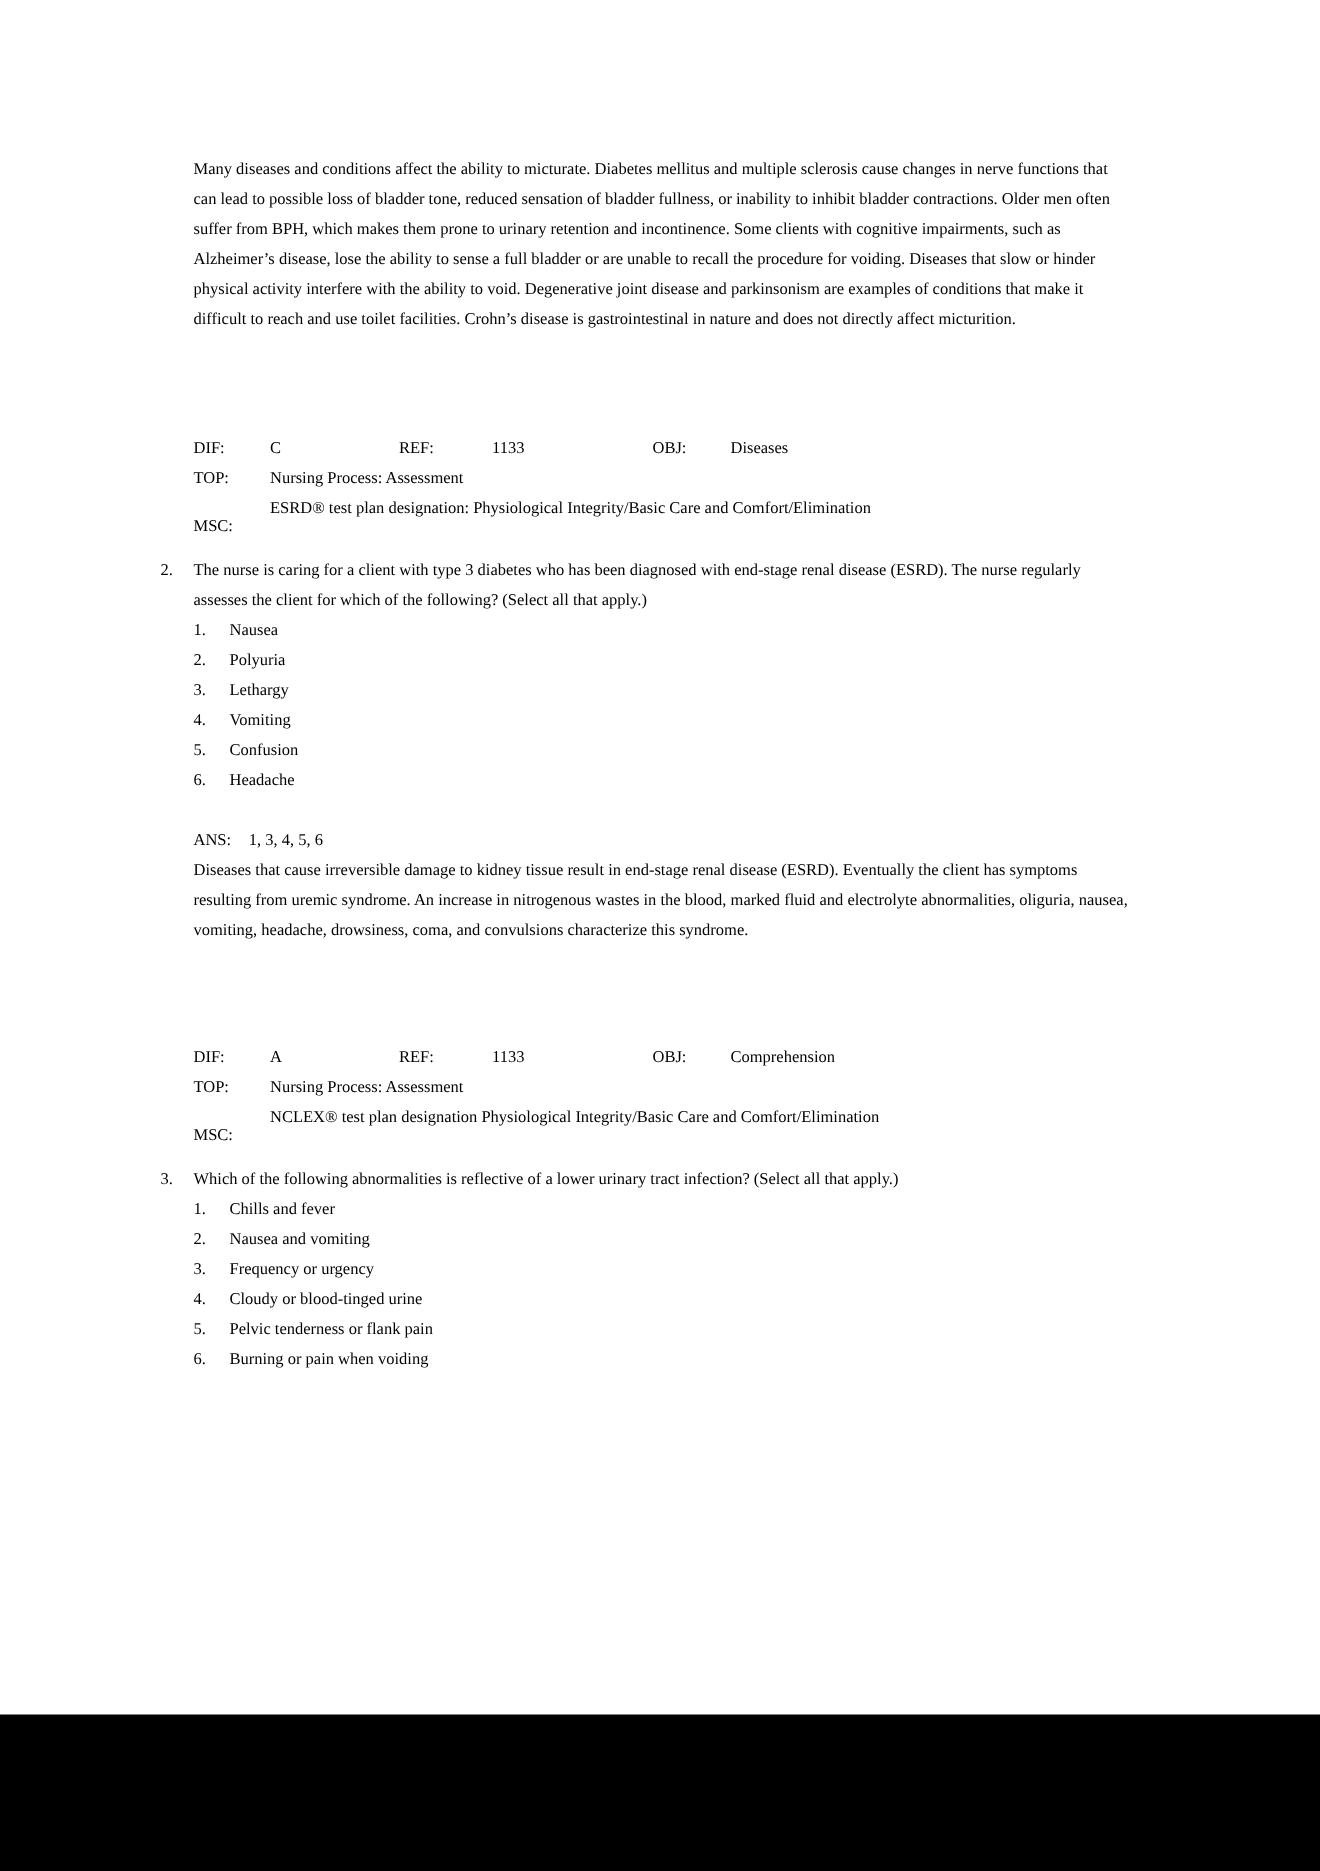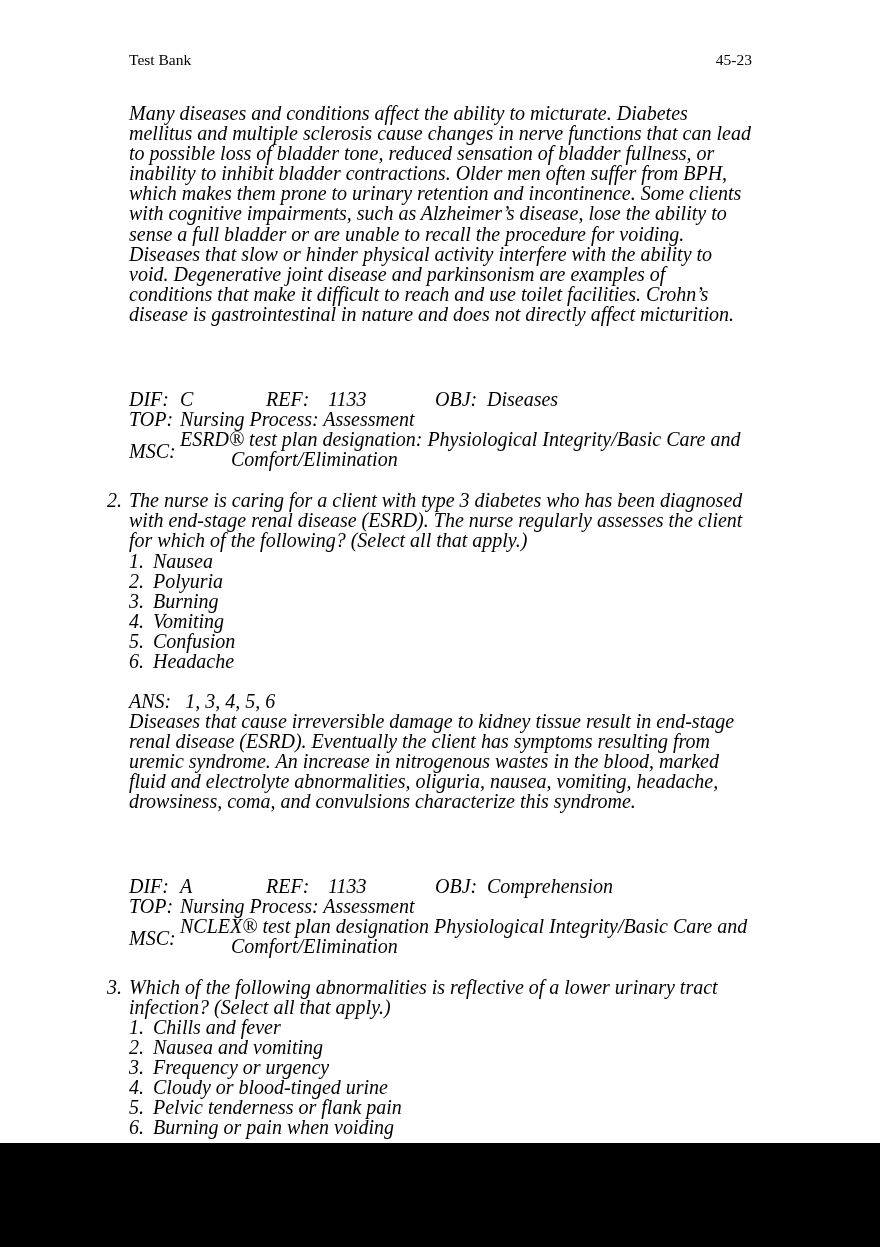--- a/index.html
+++ b/index.html
@@ -38,23 +38,22 @@
   }
   .running-head .rh-left  { white-space: nowrap; }
   .running-head .rh-right { white-space: nowrap; }
 
   
   .content {
     position: absolute;
     left: 129px;
     top: 103px;
     width: 624px;
-    font-size: 20px;
+    font-size: 11px;
     line-height: 20.1px;
-    font-style: italic;
   }
 
   p.para {
     margin: 0;
     text-align: left;
   }
 
   .gap-sm { height: 20px; }
   .gap-md { height: 21px; }
 
@@ -144,24 +143,20 @@
     width: 880px;
     height: 104px;
     background: #000000;
   }
 </style>
 </head>
 <body>
 
 <div class="page">
 
-  <div class="running-head">
-    <span class="rh-left">Test Bank</span>
-    <span class="rh-right">45-23</span>
-  </div>
 
   <div class="content">
 
     <p class="para">Many diseases and conditions affect the ability to micturate. Diabetes mellitus and multiple sclerosis cause changes in nerve functions that can lead to possible loss of bladder tone, reduced sensation of bladder fullness, or inability to inhibit bladder contractions. Older men often suffer from BPH, which makes them prone to urinary retention and incontinence. Some clients with cognitive impairments, such as Alzheimer’s disease, lose the ability to sense a full bladder or are unable to recall the procedure for voiding. Diseases that slow or hinder physical activity interfere with the ability to void. Degenerative joint disease and parkinsonism are examples of conditions that make it difficult to reach and use toilet facilities. Crohn’s disease is gastrointestinal in nature and does not directly affect micturition.</p>
 
     <div class="gap-md"></div>
 
     <div class="meta-block">
       <div class="meta-line">
         <span class="lbl">DIF:</span>
@@ -190,21 +185,21 @@
         <li>
           <span class="opt-num">1.</span>
           <span>Nausea</span>
         </li>
         <li>
           <span class="opt-num">2.</span>
           <span>Polyuria</span>
         </li>
         <li>
           <span class="opt-num">3.</span>
-          <span>Burning</span>
+          <span>Lethargy</span>
         </li>
         <li>
           <span class="opt-num">4.</span>
           <span>Vomiting</span>
         </li>
         <li>
           <span class="opt-num">5.</span>
           <span>Confusion</span>
         </li>
         <li>

